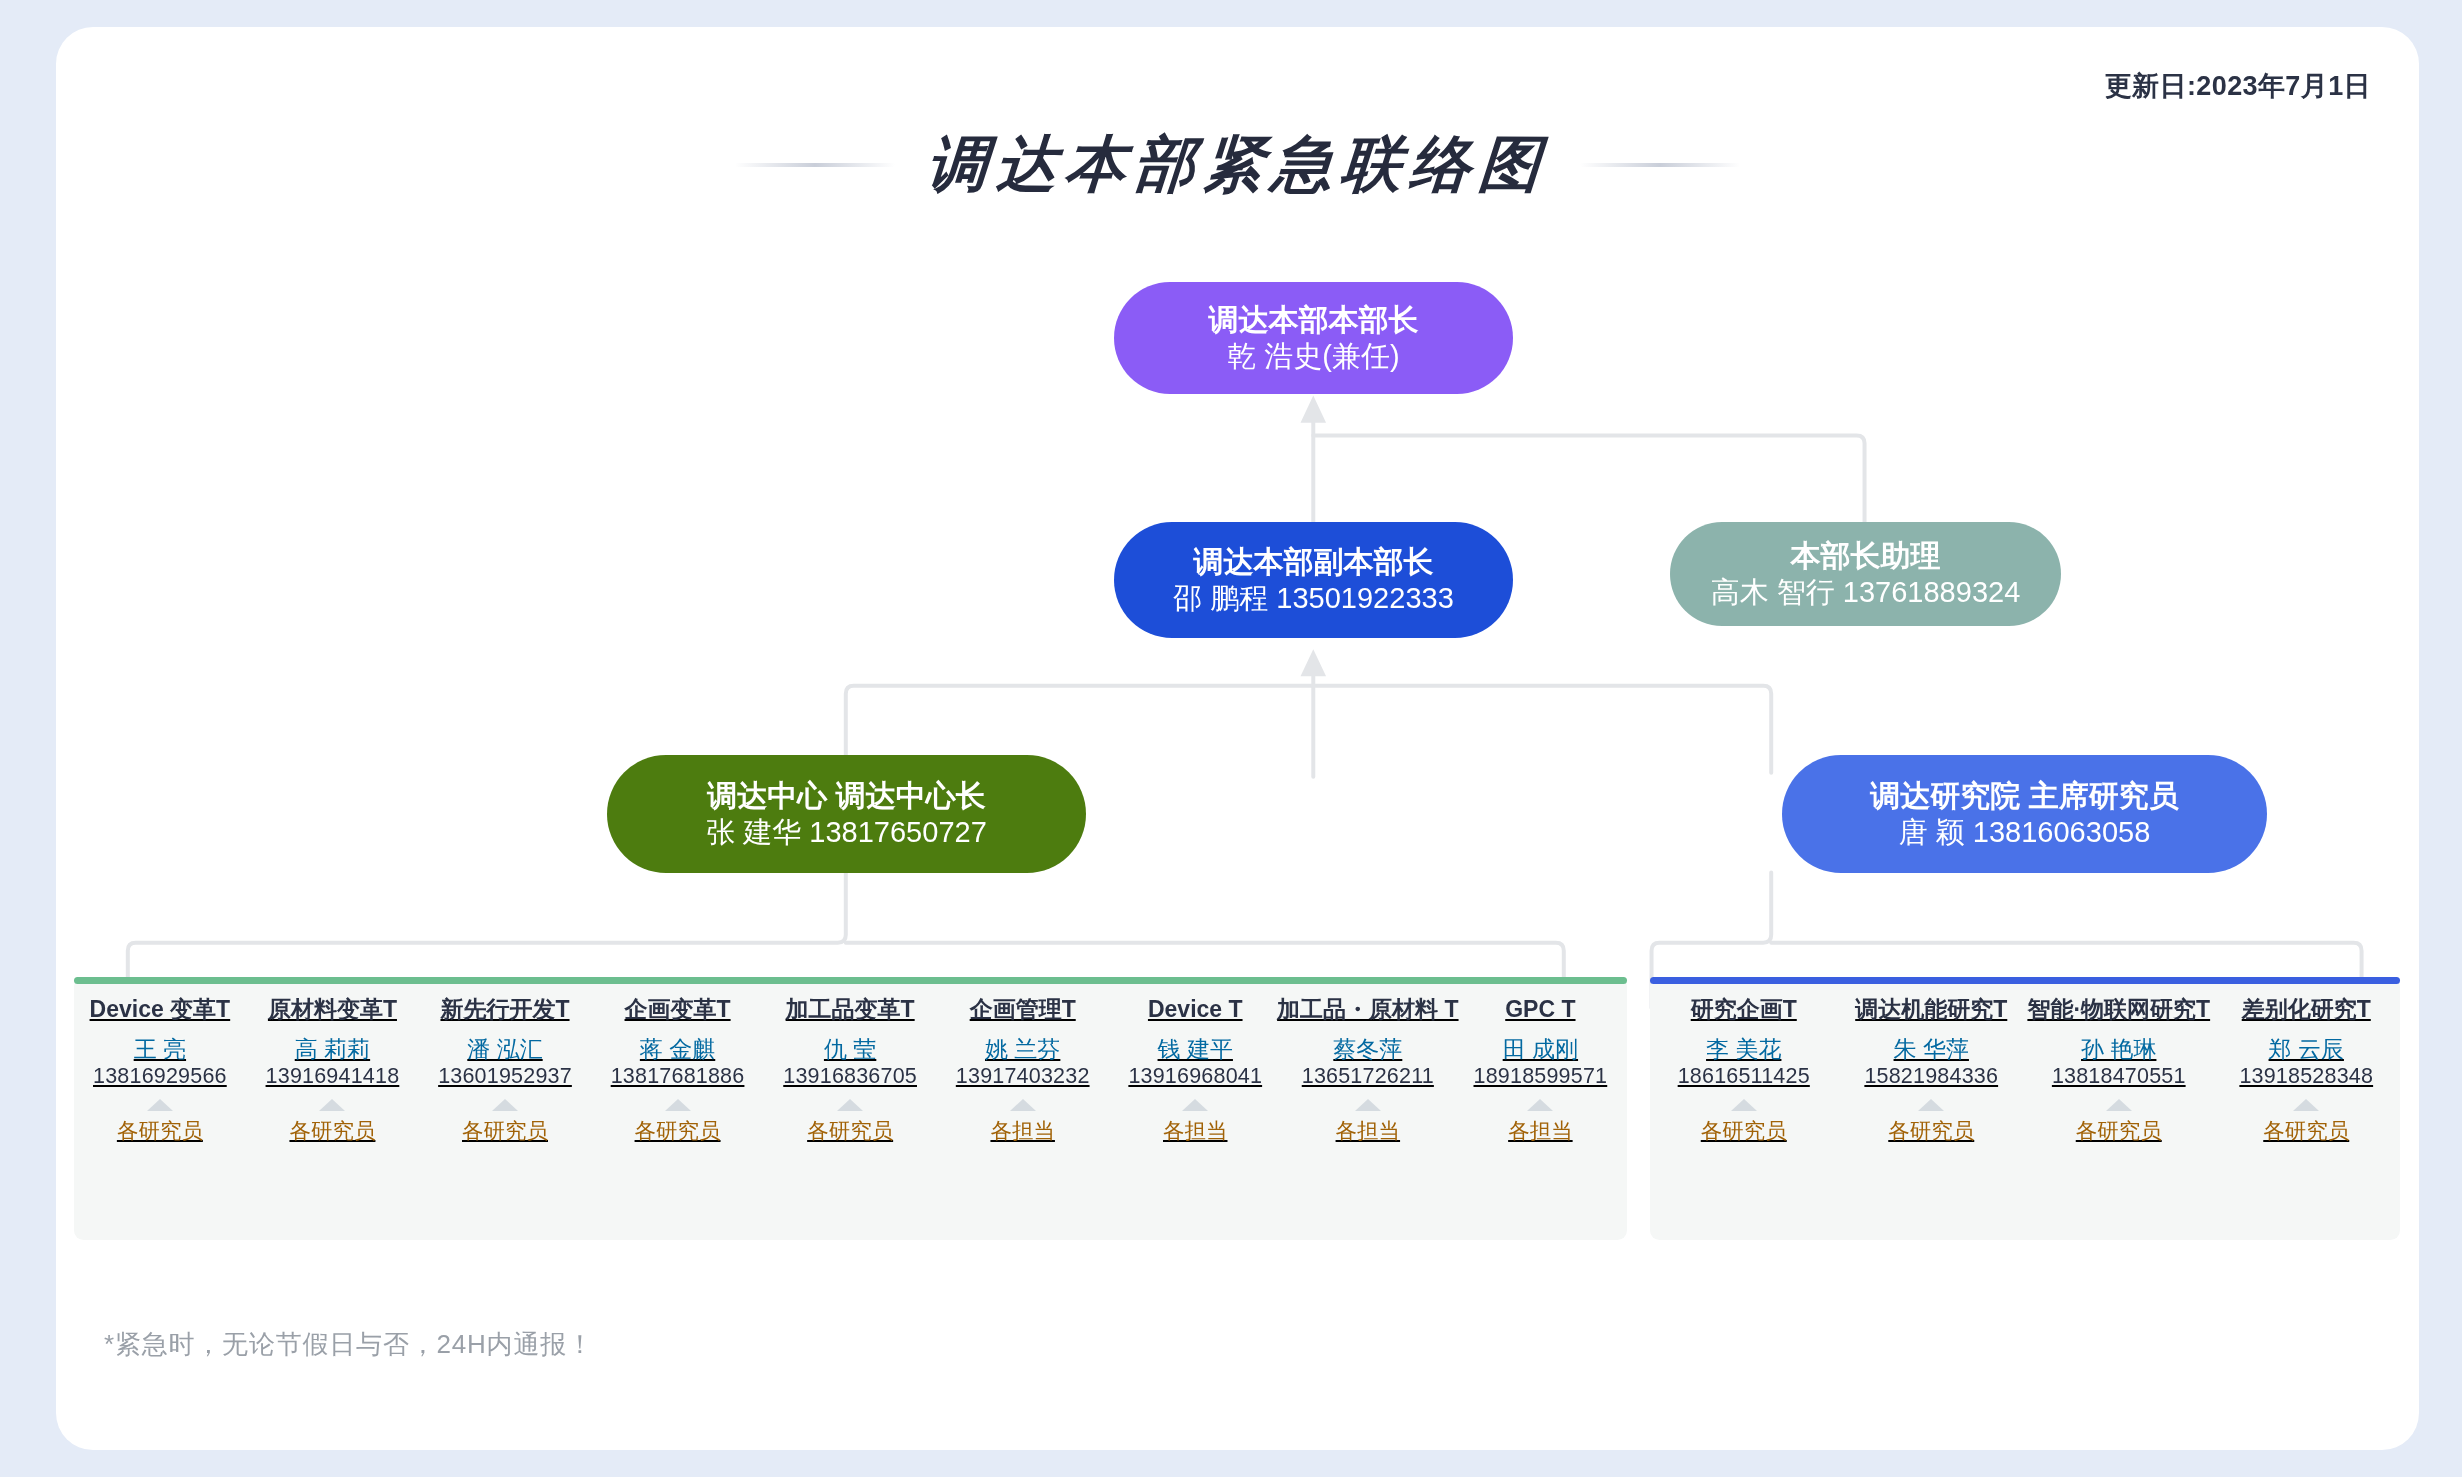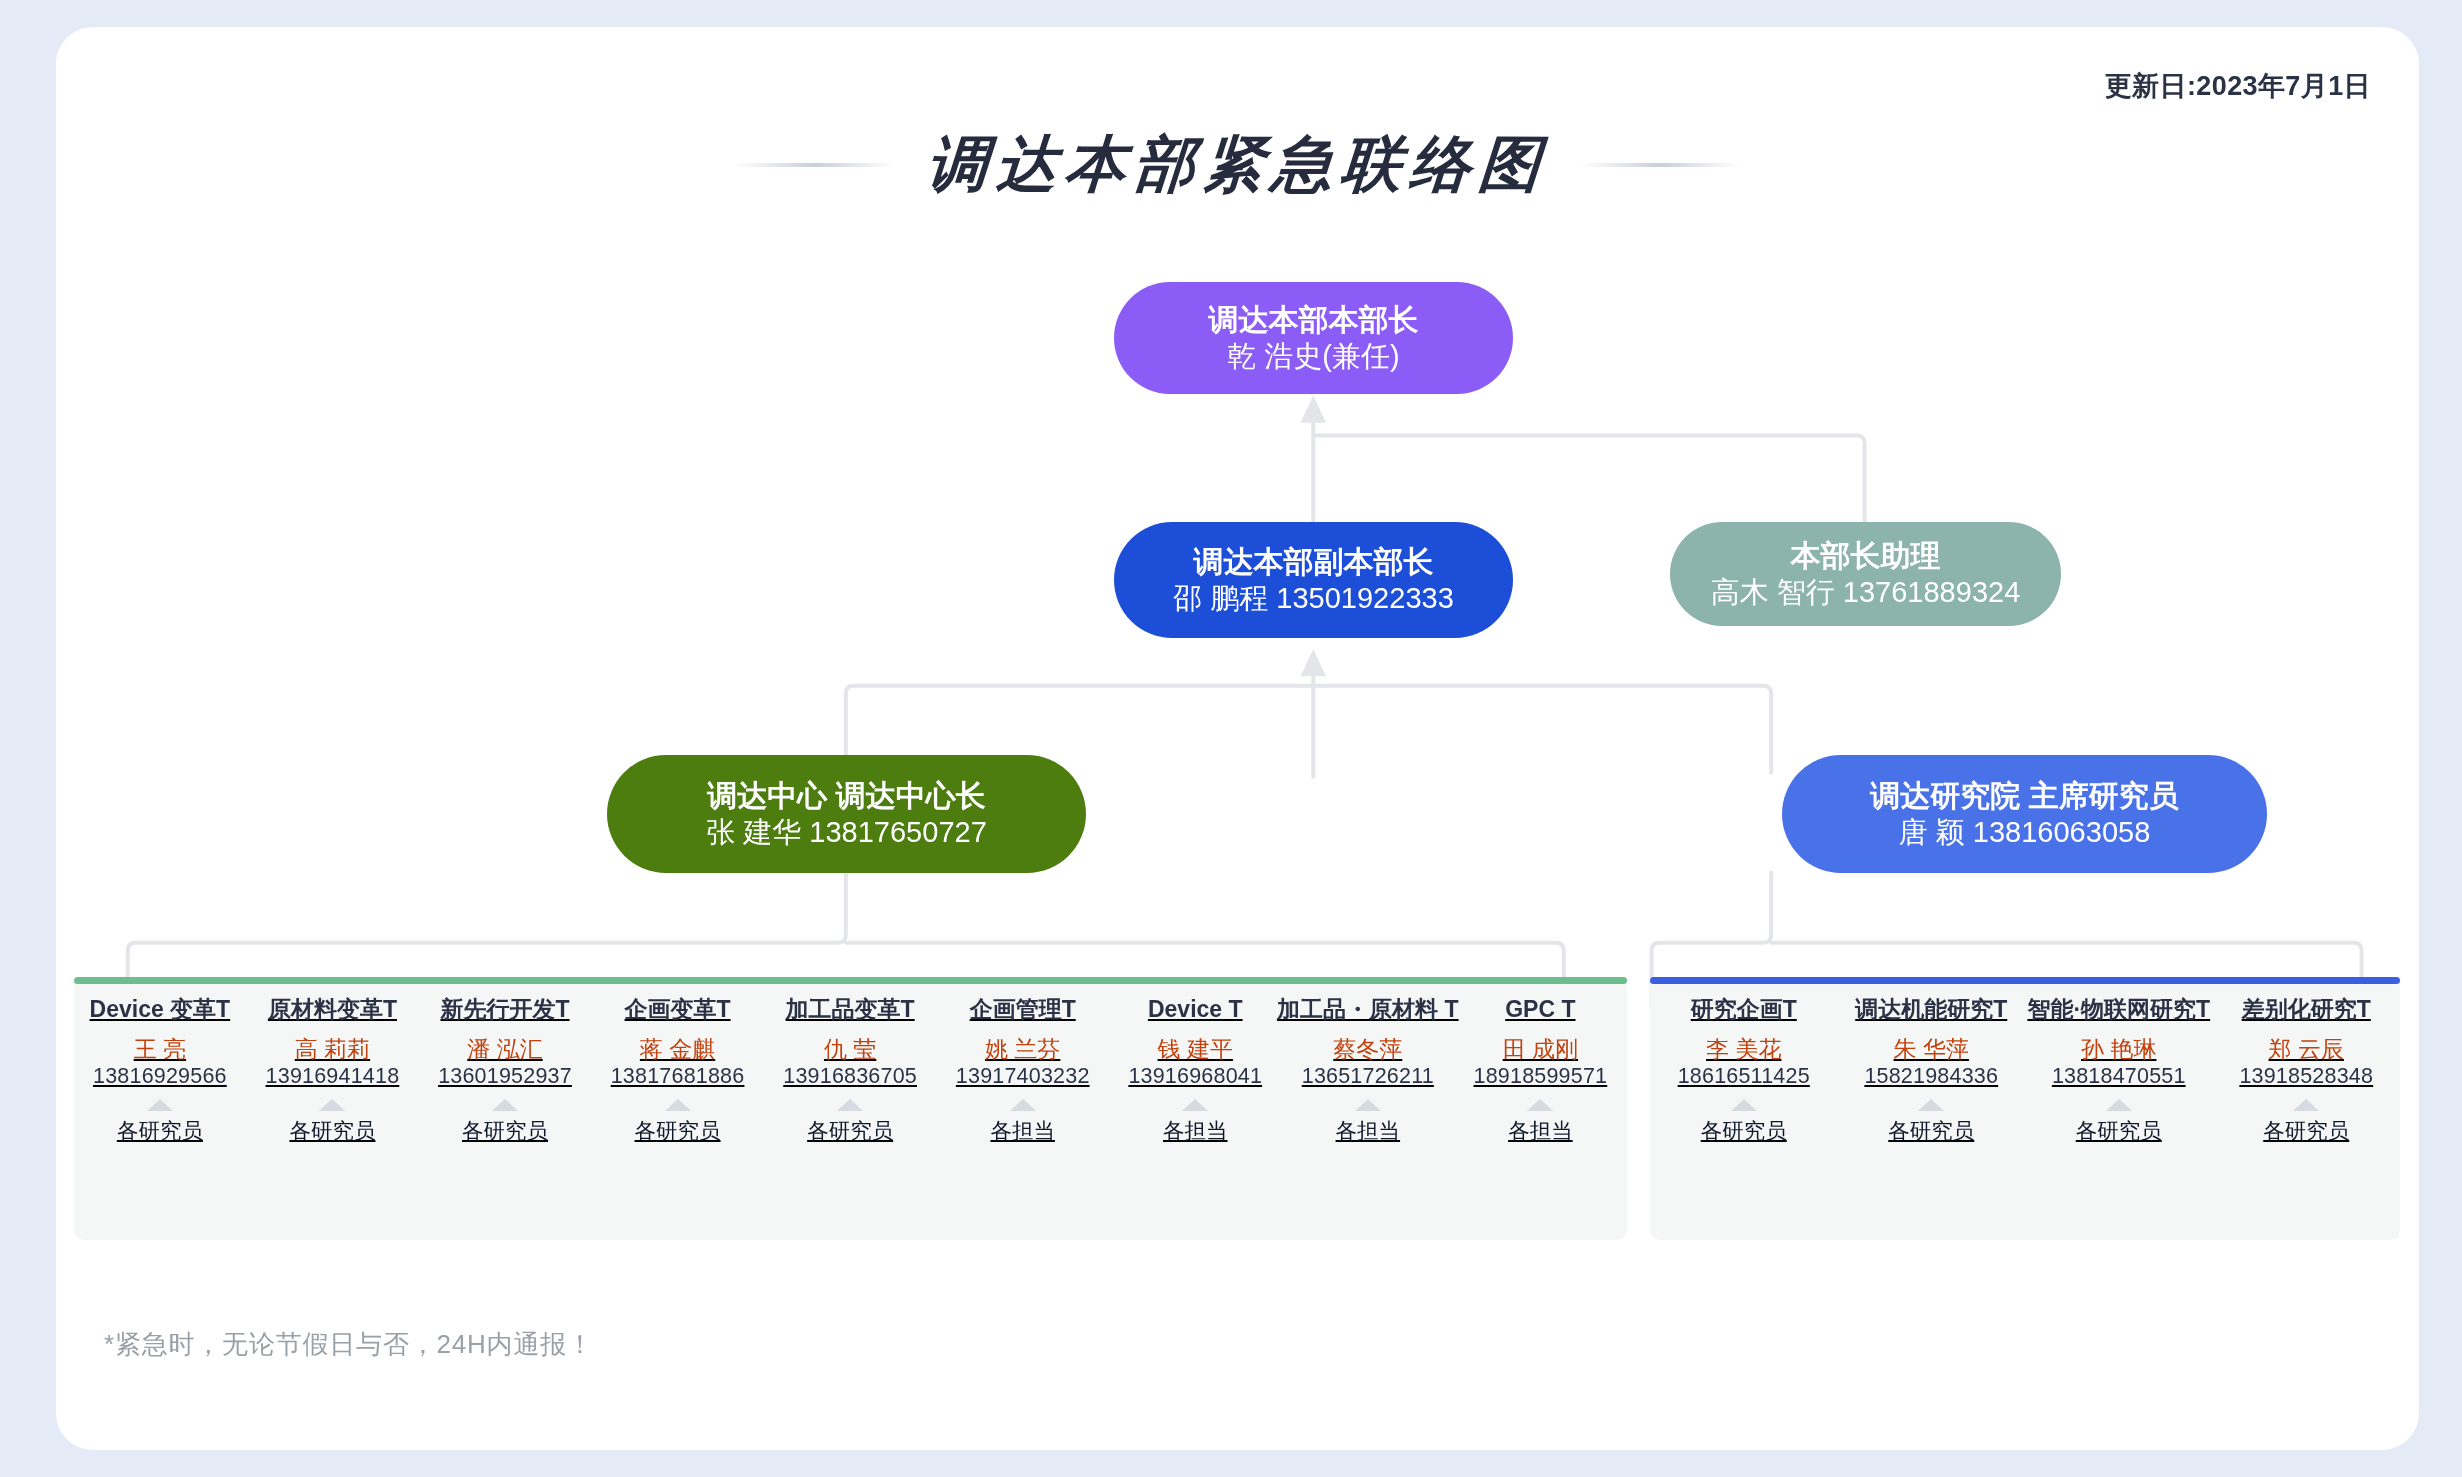--- a/index.html
+++ b/index.html
@@ -142,21 +142,21 @@
   .team .t-name {
     font-size: 23px;
     font-weight: 700;
     color: #2b3245;
     white-space: nowrap;
     line-height: 1.2;
   }
   .team .t-person {
     font-size: 23px;
     font-weight: 400;
-    color: #c2410c;
+    color: #0369a1;
     white-space: nowrap;
     margin-top: 12.8px;
     line-height: 1.2;
   }
   .team .t-phone {
     font-size: 21.5px;
     font-weight: 400;
     color: #2b3245;
     white-space: nowrap;
     margin-top: 0;
@@ -166,21 +166,21 @@
   .team .t-arrow {
     width: 0; height: 0;
     border-left: 13.6px solid transparent;
     border-right: 13.6px solid transparent;
     border-bottom: 12px solid #d5dbe0;
     margin-top: 9.6px;
   }
   .team .t-sub {
     font-size: 21.5px;
     font-weight: 400;
-    color: #0f172a;
+    color: #a16207;
     white-space: nowrap;
     margin-top: 8px;
     line-height: 1.2;
   }
 
   
   #footnote {
     position: absolute;
     left: 48px;
     bottom: 88px;

